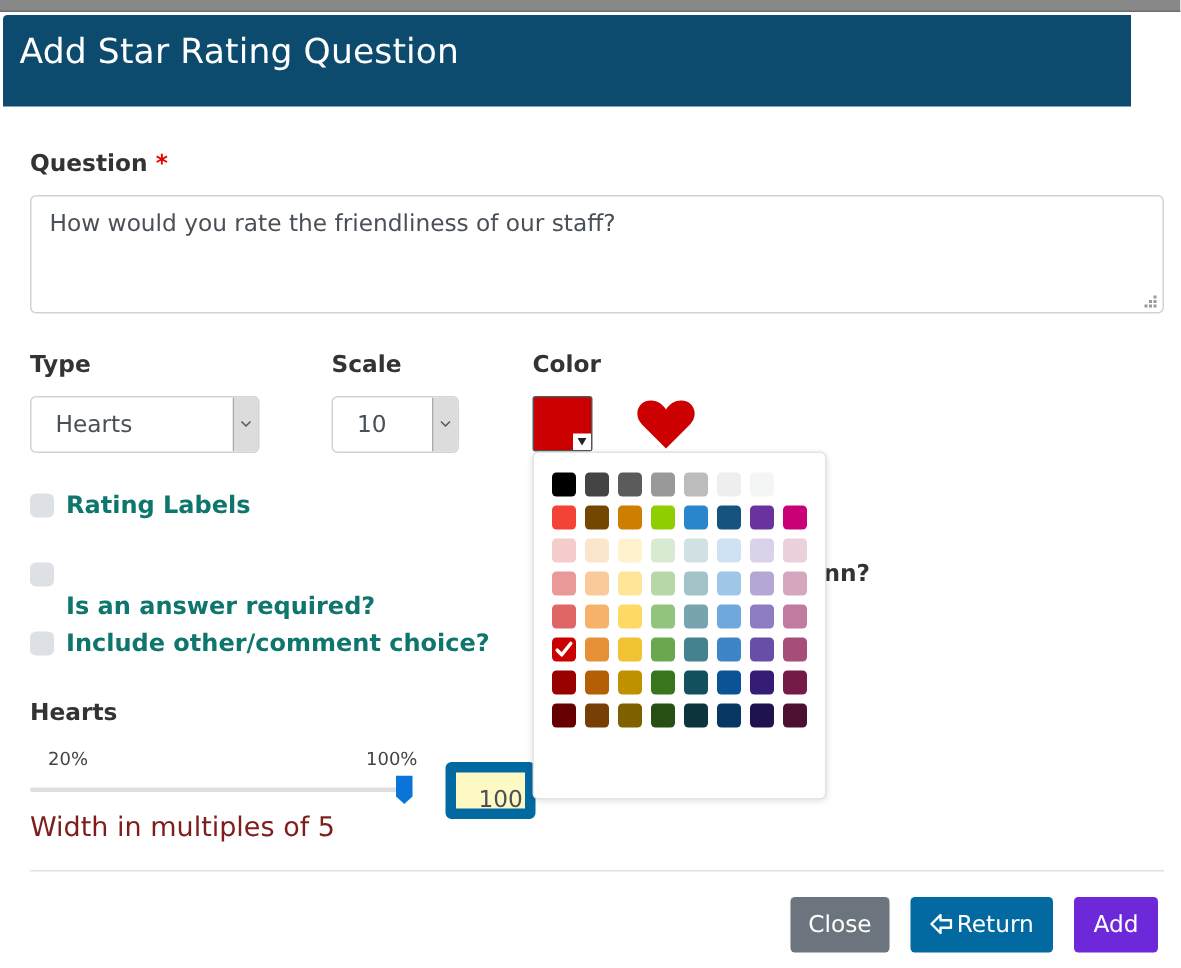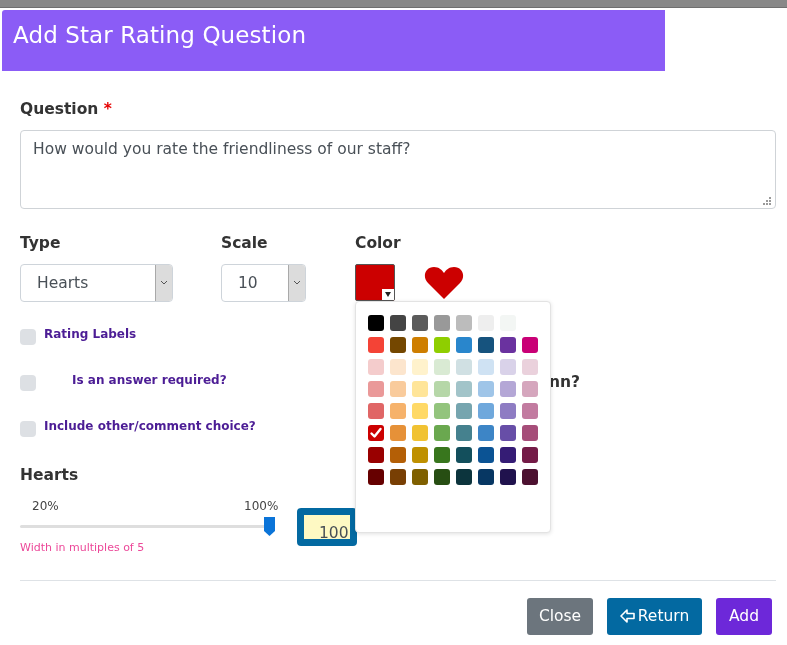--- a/index.html
+++ b/index.html
@@ -1,42 +1,42 @@
 <!DOCTYPE html>
 <html><head>
   <meta charset="utf-8">
   <style>
     * { box-sizing: border-box; margin: 0; padding: 0; }
     html, body { width: 787px; height: 645px; overflow: hidden; background: #ffffff; }
     body { font-family: "DejaVu Sans", "Liberation Sans", sans-serif; color: #333; position: relative; }
     .topstrip { position: absolute; left: 0; top: 0; width: 787px; height: 8px; background: #888888; border-bottom: 1px solid #6f6f6f; }
-    .header { position: absolute; left: 2px; top: 10px; width: 663px; height: 61px; background: #8b5cf6; border-radius: 3px 0 0 0; }
+    .header { position: absolute; left: 2px; top: 10px; width: 752px; height: 61px; background: #0c4a6e; border-radius: 3px 0 0 0; }
     .header h1 { position: absolute; left: 11px; top: 12px; font-size: 23px; font-weight: normal; color: #ffffff; letter-spacing: 0.1px; }
     .lbl { position: absolute; font-size: 15.5px; font-weight: bold; color: #333; }
     .req { color: #e60000; }
     textarea.q { position: absolute; left: 20px; top: 130px; width: 756px; height: 79px; border: 1px solid #cfd3d7; border-radius: 4px; padding: 9px 12px; font-family: "DejaVu Sans", "Liberation Sans", sans-serif; font-size: 15.5px; color: #495057; resize: none; background: #fff; }
     .grip { position: absolute; left: 762px; top: 196px; width: 10px; height: 10px; }
     .select { position: absolute; height: 38px; border: 1px solid #ced4da; border-radius: 4px; background: #fff; }
     .select .val { position: absolute; left: 16px; top: 9px; font-size: 15.5px; color: #495057; }
     .select .arr { position: absolute; right: 0; top: 0; width: 17px; height: 36px; background: #dcdcdc; border-left: 1px solid #a9a9a9; border-radius: 0 3px 3px 0; }
     .select .arr svg { position: absolute; left: 4px; top: 15px; }
     .swatch-btn { position: absolute; left: 355px; top: 264px; width: 40px; height: 37px; border: 1px solid #555; border-radius: 2px; background: #cc0000; }
     .swatch-btn .drop { position: absolute; right: 0; bottom: 0; width: 12px; height: 11px; background: #fff; }
     .swatch-btn .drop svg { position: absolute; left: 3px; top: 3px; }
     .heart { position: absolute; left: 424px; top: 266px; }
     .cb { position: absolute; left: 20px; width: 16px; height: 16px; background: #dde0e4; border-radius: 4px; }
-    .cbl { position: absolute; left: 44px; font-size: 12px; font-weight: 600; color: #4c1d95; }
+    .cbl { position: absolute; left: 44px; font-size: 16px; font-weight: 600; color: #0f766e; }
     .partial { position: absolute; left: 549px; top: 373px; font-size: 15.5px; font-weight: 600; color: #333; }
     .popup { position: absolute; left: 355px; top: 301px; width: 196px; height: 232px; background: #fff; border: 1px solid #e3e3e3; border-radius: 4px; box-shadow: 0 1px 4px rgba(0,0,0,0.12); }
     .grid { position: absolute; left: 12px; top: 13px; display: grid; grid-template-columns: repeat(8, 16px); grid-auto-rows: 16px; column-gap: 6px; row-gap: 6px; }
     .cell { width: 16px; height: 16px; border-radius: 3px; position: relative; }
     .cell svg { position: absolute; left: 1px; top: 1px; }
     .more { position: absolute; left: 10px; top: 197px; width: 175px; height: 24px; background: #f1f1f1; border-radius: 3px; text-align: center; line-height: 24px; font-size: 12px; font-weight: bold; color: #6c757d; }
     .small { position: absolute; font-size: 12px; color: #444; }
-    .help { position: absolute; left: 20px; top: 541px; font-size: 11px; color: #ec4899; }
+    .help { position: absolute; left: 20px; top: 541px; font-size: 18px; color: #7f1d1d; }
     .track { position: absolute; left: 20px; top: 525px; width: 252px; height: 3px; background: #dedede; border-radius: 2px; }
     .thumb { position: absolute; left: 263px; top: 517px; }
     .numbox { position: absolute; left: 297px; top: 508px; width: 60px; height: 38px; border: 7px solid #0369a1; border-radius: 4px; background: #fef9c3; }
     .numbox span { position: absolute; left: 15px; top: 9px; font-size: 15.5px; color: #495057; }
     .divider { position: absolute; left: 20px; top: 580px; width: 756px; height: 1px; background: #dee2e6; }
     .btn { position: absolute; top: 598px; height: 37px; border-radius: 3px; color: #fff; font-size: 15.5px; text-align: center; line-height: 37px; }
     .btn-close { left: 527px; width: 66px; background: #6c757d; }
     .btn-return { left: 607px; width: 95px; background: #0369a1; }
     .btn-add { left: 716px; width: 56px; background: #6d28d9; }
     .btn-return svg { vertical-align: -2px; margin-right: 3px; }
@@ -93,21 +93,21 @@
   </span>
 </div>
 <svg class="heart" width="40" height="34" viewBox="0 0 40 34">
   <path id="heartpath" d="M20 33 L4 17 C-2 11 1 1 10 1 C15 1 18 4 20 7 C22 4 25 1 30 1 C39 1 42 11 36 17 Z" fill="#cc0000"></path>
 </svg>
 
 <div class="cb" style="top:329px;"></div>
 <div class="cbl" style="top:327px;">Rating Labels</div>
 
 <div class="cb" style="top:375px;"></div>
-<div class="cbl" style="top:373px;margin-left:28px;">Is an answer required?</div>
+<div class="cbl" style="top:394px;">Is an answer required?</div>
 
 <div class="partial">nn?</div>
 
 <div class="cb" style="top:421px;"></div>
 <div class="cbl" style="top:419px;">Include other/comment choice?</div>
 
 <div class="lbl" style="left:20px;top:466px;">Hearts</div>
 <div class="small" style="left:32px;top:499px;">20%</div>
 <div class="small" style="left:244px;top:499px;">100%</div>
 <div class="track"></div>

